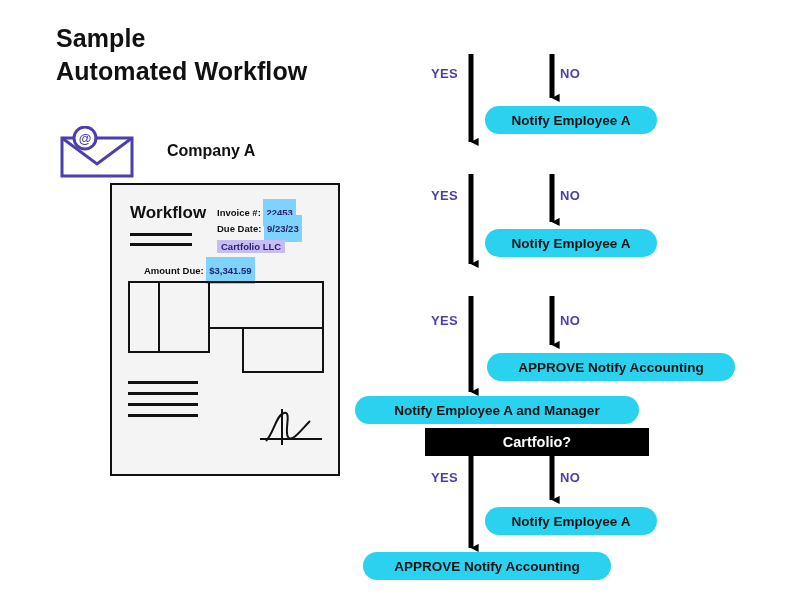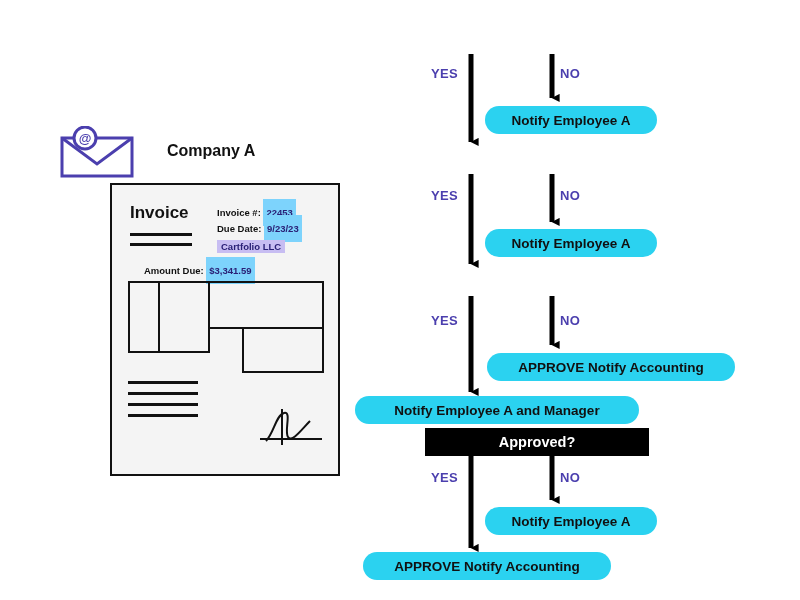--- a/index.html
+++ b/index.html
@@ -147,34 +147,38 @@
     width: 800px;
     height: 600px;
     pointer-events: none;
   }
 </style>
 </head>
 <body>
 
 <div id="stage">
 
+  <div class="title">
+    <span>Sample</span>
+    <span>Automated Workflow</span>
+  </div>
 
   <div class="envelope">
     <svg width="74" height="52" viewBox="0 0 74 52">
       <rect x="2" y="12" width="70" height="38" fill="#ffffff" stroke="#4b3fae" stroke-width="3"></rect>
       <path d="M2 12 L37 38 L72 12" fill="none" stroke="#4b3fae" stroke-width="3"></path>
       <circle cx="25" cy="12" r="11" fill="#ffffff" stroke="#4b3fae" stroke-width="3"></circle>
       <text x="25" y="17" font-family="'Liberation Sans', sans-serif" font-size="13" font-weight="bold" fill="#4b3fae" text-anchor="middle">@</text>
     </svg>
   </div>
 
   <div class="company-label">Company A</div>
 
   <div class="invoice-card">
-    <div class="invoice-heading">Invoice</div>
+    <div class="invoice-heading">Workflow</div>
 
     <div class="inv-line" style="left:105px; top:22px;">
       <span>Invoice #:</span>
       <span class="hl">22453</span>
     </div>
 
     <div class="inv-line" style="left:105px; top:38px;">
       <span>Due Date:</span>
       <span class="hl">9/23/23</span>
     </div>
@@ -233,20 +237,20 @@
   <div class="branch" style="left:431px; top:188px;">YES</div>
   <div class="branch" style="left:560px; top:188px;">NO</div>
   <div class="pill" style="left:485px; top:229px; width:172px; height:28px;">Notify  Employee A</div>
 
   <div class="branch" style="left:431px; top:313px;">YES</div>
   <div class="branch" style="left:560px; top:313px;">NO</div>
   <div class="pill" style="left:487px; top:353px; width:248px; height:28px;">APPROVE Notify Accounting</div>
 
   <div class="pill" style="left:355px; top:396px; width:284px; height:28px;">Notify Employee A and Manager</div>
 
-  <div class="qbox" style="left:425px; top:428px; width:224px; height:28px;">Approved?</div>
+  <div class="qbox" style="left:425px; top:428px; width:224px; height:28px;">Cartfolio?</div>
   <div class="branch" style="left:431px; top:470px;">YES</div>
   <div class="branch" style="left:560px; top:470px;">NO</div>
   <div class="pill" style="left:485px; top:507px; width:172px; height:28px;">Notify  Employee A</div>
 
   <div class="pill" style="left:363px; top:552px; width:248px; height:28px;">APPROVE Notify Accounting</div>
 
 </div>
 
 </body></html>

